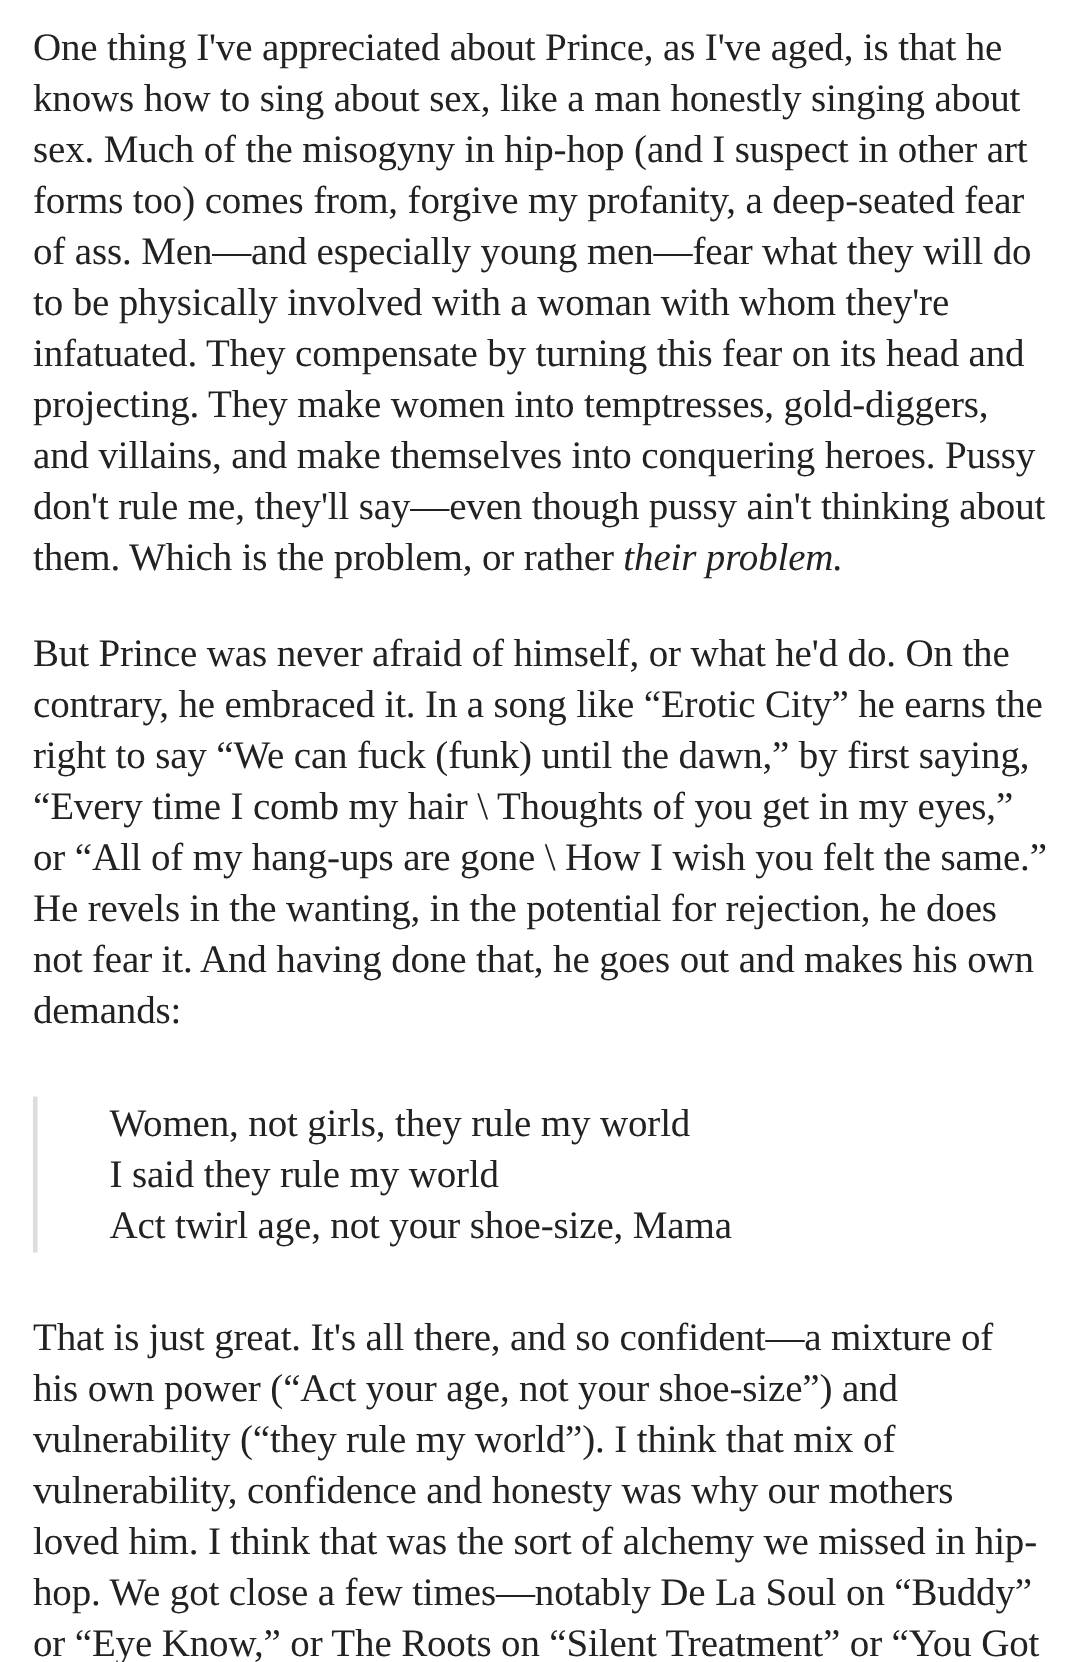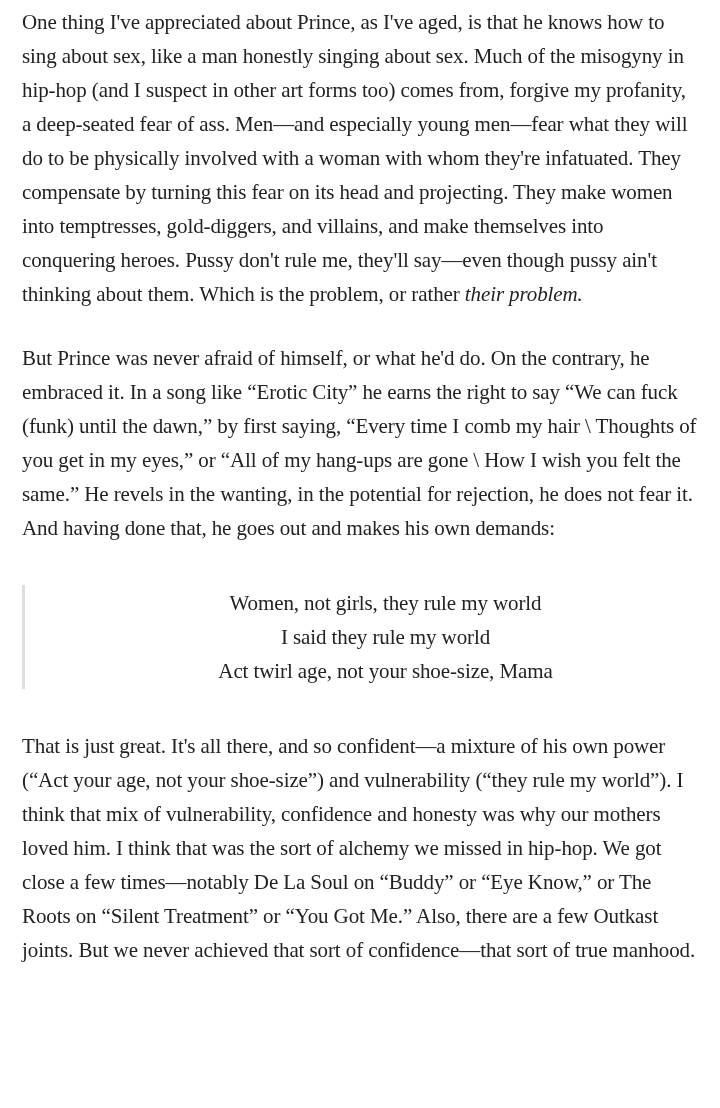--- a/index.html
+++ b/index.html
@@ -6,45 +6,44 @@
   html, body { margin: 0; padding: 0; }
   body {
     width: 720px;
     height: 1108px;
     overflow: hidden;
     background: #ffffff;
   }
   .article {
     width: 720px;
     height: 892px;
-    padding: 5px 22px 0 22px;
+    padding: 15px 22px 0 22px;
     color: #222222;
     font-family: "Liberation Serif", "DejaVu Serif", serif;
-    font-size: 21px;
+    font-size: 26px;
     line-height: 34px;
     text-align: left;
     letter-spacing: -0.1px;
   }
   .article p {
     margin: 0 0 30px 0;
   }
   .article p:last-child {
     margin-bottom: 16px;
   }
   em.inline-italic {
     font-style: italic;
   }
   blockquote.lyrics {
     margin: 40px 0 40px 0;
     padding: 1px 0 1px 48px;
     border-left: 3px solid #dddddd;
   }
   blockquote.lyrics .lyric-line {
     line-height: 34px;
-    text-align: center;
   }
 </style>
 </head>
 <body>
 
 <article class="article">
 
   <p><span>One thing I've appreciated about Prince, as I've aged, is that he knows how to sing about sex, like a man honestly singing about sex. Much of the misogyny in hip-hop (and I suspect in other art forms too) comes from, forgive my profanity, a deep-seated fear of ass. Men—and especially young men—fear what they will do to be physically involved with a woman with whom they're infatuated. They compensate by turning this fear on its head and projecting. They make women into temptresses, gold-diggers, and villains, and make themselves into conquering heroes. Pussy don't rule me, they'll say—even though pussy ain't thinking about them. Which is the problem, or rather </span><em class="inline-italic">their problem.</em></p>
 
   <p>But Prince was never afraid of himself, or what he'd do. On the contrary, he embraced it. In a song like “Erotic City” he earns the right to say “We can fuck (funk) until the dawn,” by first saying, “Every time I comb my hair \ Thoughts of you get in my eyes,” or “All of my hang-ups are gone \ How I wish you felt the same.” He revels in the wanting, in the potential for rejection, he does not fear it. And having done that, he goes out and makes his own demands:</p>

